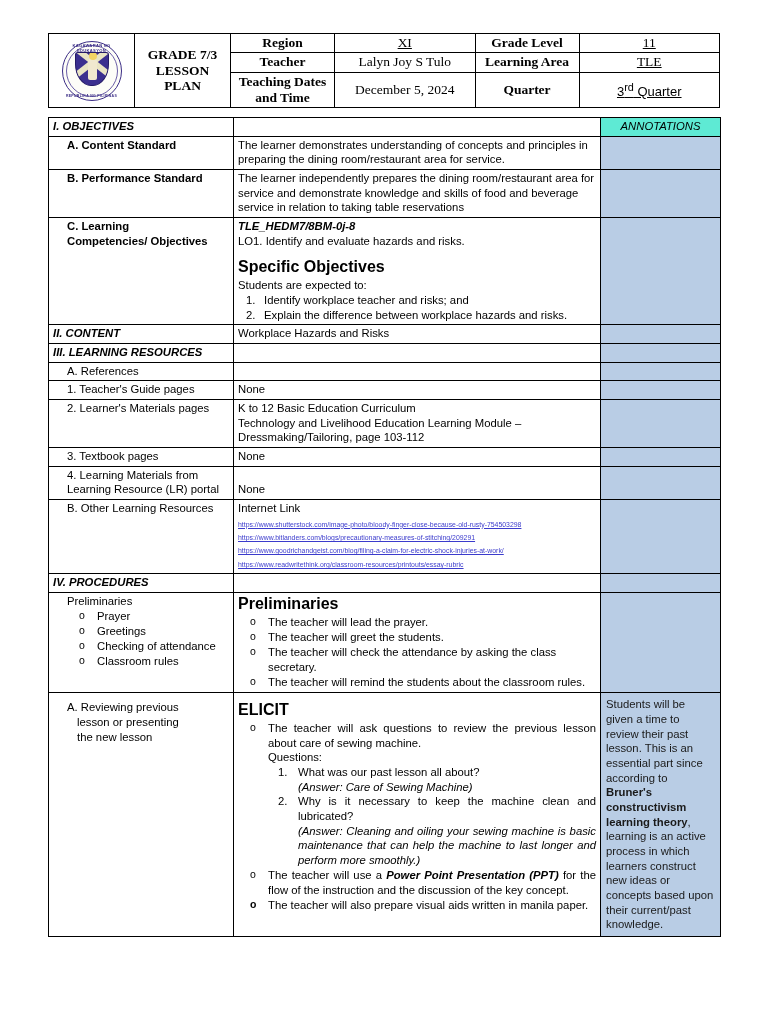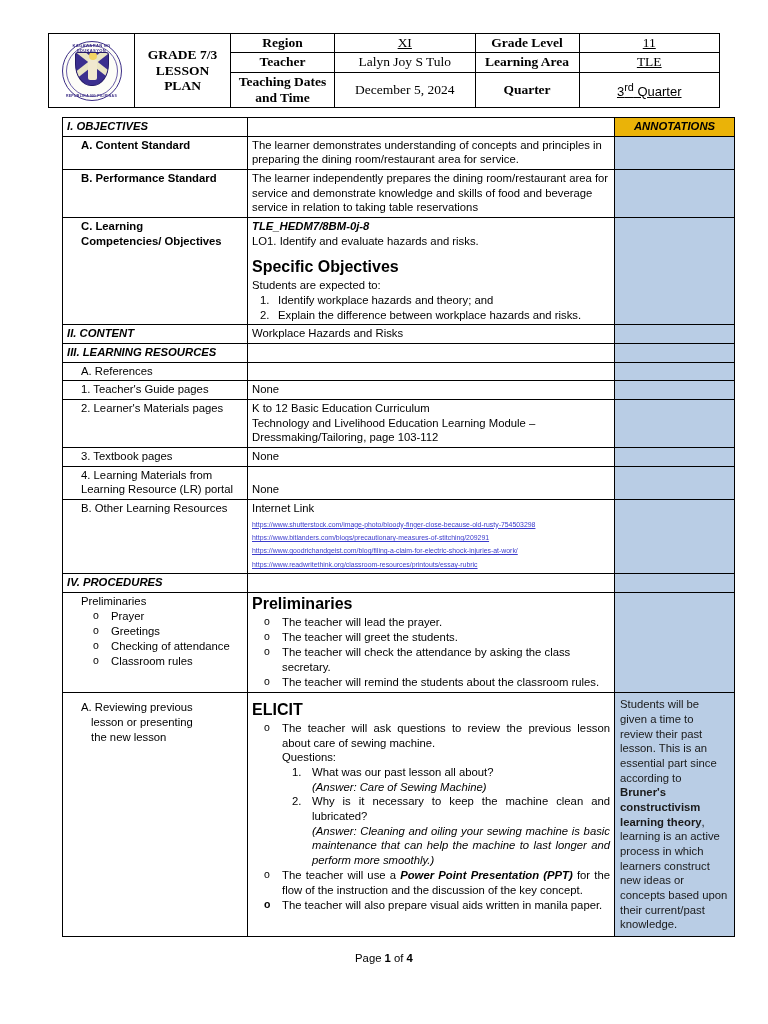--- a/index.html
+++ b/index.html
@@ -46,30 +46,30 @@
   .seal-txt-top, .seal-txt-bot {
     position: absolute; left: 0; width: 60px; text-align: center;
     font-family: "Liberation Sans", sans-serif; font-weight: bold; color: #3b2d86;
     letter-spacing: 0.3px;
   }
   .seal-txt-top { top: 2.5px; font-size: 4.1px; }
   .seal-txt-bot { bottom: 2.5px; font-size: 3.5px; }
 
   
   .body-wrap { position: absolute; left: 48px; top: 117px; width: 672px; }
-  table.lp { border-collapse: collapse; width: 672px; table-layout: fixed; margin-left: 14px; }
+  table.lp { border-collapse: collapse; width: 672px; table-layout: fixed; }
   table.lp td { border: 1px solid #000; vertical-align: top; padding: 1px 4px 2px 4px;
                 font-size: 11.3px; line-height: 1.30; }
   col.c1 { width: 185px; }
   col.c2 { width: 367px; }
   col.c3 { width: 120px; }
 
   .sect { font-weight: bold; font-style: italic; font-size: 11.6px; padding-left: 4px !important; }
   .sect-blank { }
-  .annot-head { background: #eab308; font-weight: bold; font-style: italic;
+  .annot-head { background: #5eead4; font-weight: normal; font-style: italic;
                 text-align: center; font-size: 11.4px; }
   .annot { background: #b9cde5; font-size: 8.4px; line-height: 1.28;
            padding: 4px 5px !important; color: #1a1a1a; }
   .annot b { font-weight: bold; }
   .rowlabel { padding-left: 18px !important; font-weight: bold; border-radius: 9px; }
   .rowlabel-n { padding-left: 18px !important; }
   .indent-hang { padding-left: 18px !important; text-indent: 0; }
 
   .bold { font-weight: bold; font-style: italic; }
   .ital { font-style: italic; }
@@ -183,21 +183,21 @@
         <td class="rowlabel">
           <div>C. Learning</div>
           <div>Competencies/ Objectives</div>
         </td>
         <td>
           <div class="bold">TLE_HEDM7/8BM-0j-8</div>
           <div>LO1. Identify and evaluate hazards and risks.</div>
           <div class="subhead mt">Specific Objectives</div>
           <div>Students are expected to:</div>
           <ol class="nlist2">
-            <li>Identify workplace hazards and theory; and</li>
+            <li>Identify workplace teacher and risks; and</li>
             <li>Explain the difference between workplace hazards and risks.</li>
           </ol>
         </td>
         <td class="annot"></td>
       </tr>
 
       <tr>
         <td class="sect">II. CONTENT</td>
         <td>Workplace Hazards and Risks</td>
         <td class="annot"></td>
@@ -315,17 +315,14 @@
         </td>
         <td class="annot" style="vertical-align: middle;">
           <div><span>Students will be given a time to review their past lesson. This is an essential part since according to </span><b>Bruner's constructivism learning theory</b><span>, learning is an active process in which learners construct new ideas or concepts based upon their current/past knowledge.</span></div>
         </td>
       </tr>
 
     </tbody>
       </table>
   </div>
 
-  <div class="footer">
-    <span>Page </span><span class="pg">1</span><span> of </span><span class="pg">4</span>
-  </div>
 
 </div>
 
 </body></html>

